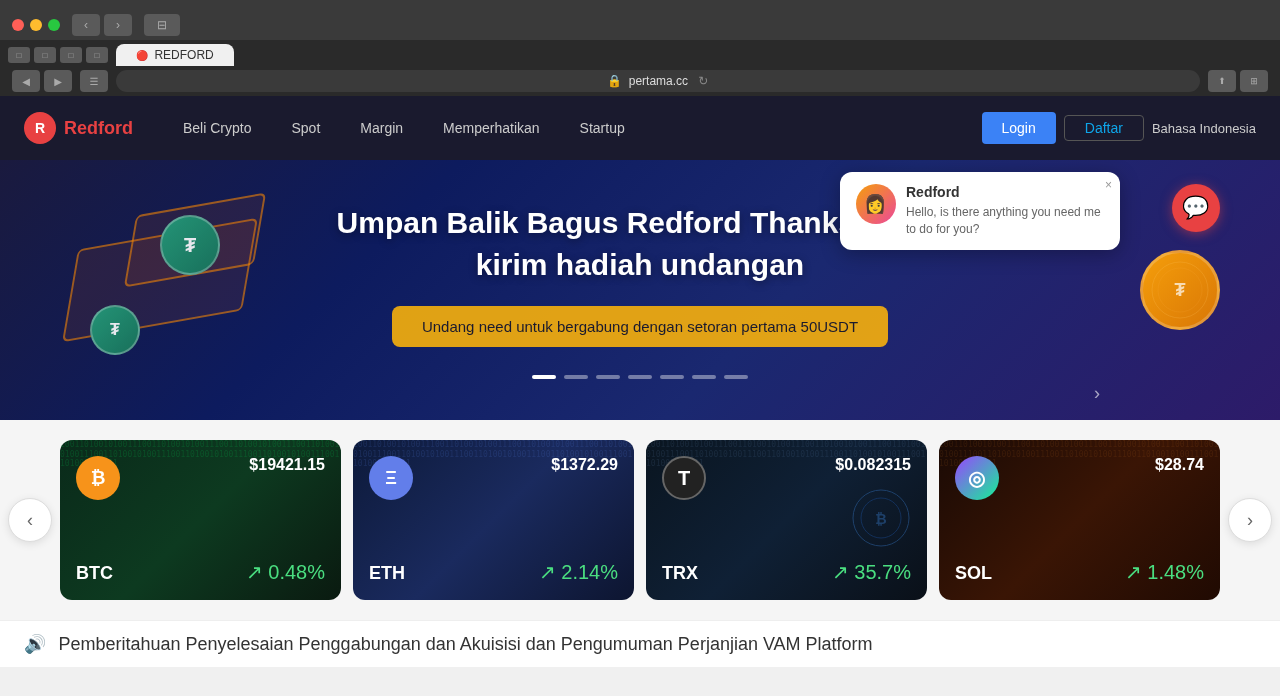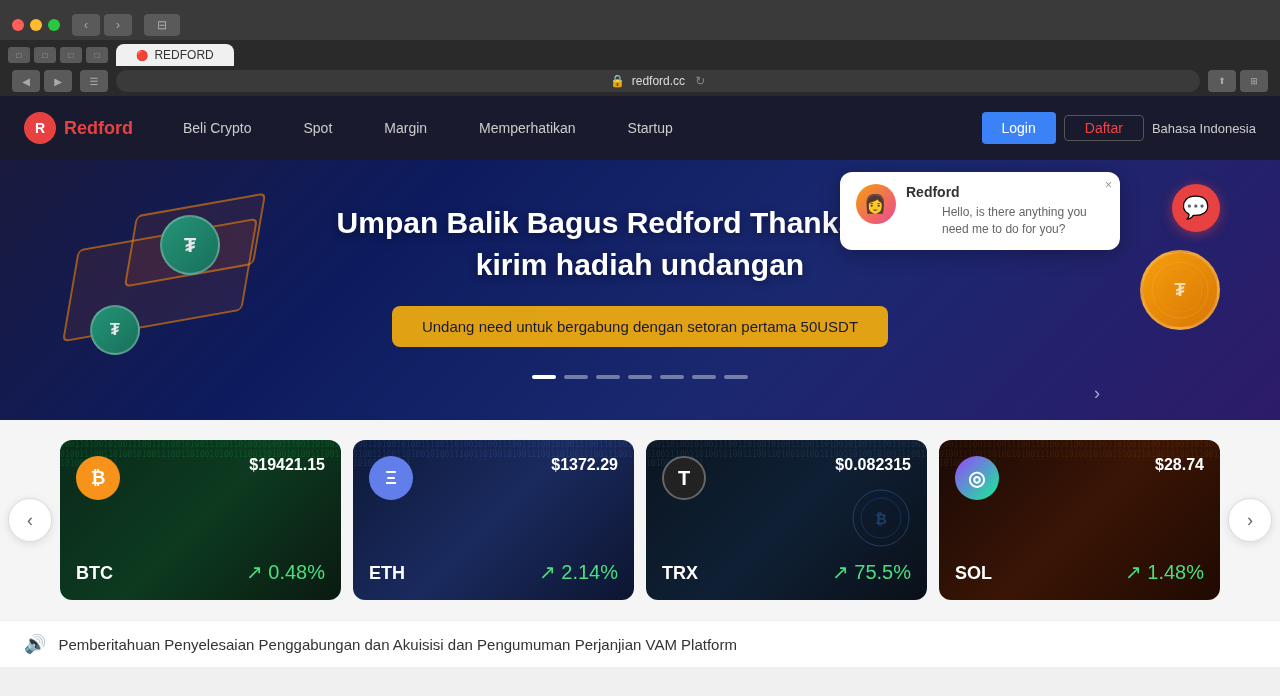--- a/index.html
+++ b/index.html
@@ -52,32 +52,32 @@
     }
     .logo {
       display: flex; align-items: center; gap: 8px; margin-right: 32px;
     }
     .logo-circle {
       width: 32px; height: 32px; background: linear-gradient(135deg, #e84142, #e84142);
       border-radius: 50%; display: flex; align-items: center; justify-content: center;
       color: white; font-weight: bold; font-size: 14px;
     }
     .logo-text { color: #e84142; font-weight: bold; font-size: 18px; }
-    .nav-links { display: flex; align-items: center; gap: 16px; flex: 1; }
+    .nav-links { display: flex; align-items: center; gap: 4px; flex: 1; }
     .nav-link {
       color: #ccc; font-size: 14px; padding: 0 18px; height: 64px;
       display: flex; align-items: center; cursor: pointer; white-space: nowrap;
     }
     .nav-actions { display: flex; align-items: center; gap: 8px; margin-left: auto; }
     .btn-login {
       background: #3b82f6; color: white; border: none; border-radius: 4px;
       padding: 8px 20px; font-size: 14px; cursor: pointer; font-weight: 500;
     }
     .btn-register {
-      background: transparent; color: #ef4444; border: 1px solid #555; border-radius: 4px;
+      background: transparent; color: #0ea5e9; border: 1px solid #555; border-radius: 4px;
       padding: 4px 20px; font-size: 14px; cursor: pointer;
     }
     .lang-selector { color: #ccc; font-size: 13px; cursor: pointer; white-space: nowrap; }
 
     
     .hero {
       background: linear-gradient(135deg, #1a1a3e 0%, #0d1b5e 30%, #1a2870 60%, #2d1b69 100%);
       min-height: 260px; position: relative; overflow: hidden;
       display: flex; flex-direction: column; align-items: center; justify-content: center;
       padding: 40px 20px;
@@ -160,21 +160,21 @@
       color: #999; font-size: 12px; cursor: pointer;
     }
     .chat-avatar {
       width: 40px; height: 40px; border-radius: 50%; overflow: hidden;
       background: linear-gradient(135deg, #f59e0b, #ec4899);
       flex-shrink: 0; display: flex; align-items: center; justify-content: center;
       font-size: 18px;
     }
     .chat-content { flex: 1; }
     .chat-name { font-weight: bold; font-size: 14px; color: #333; margin-bottom: 4px; }
-    .chat-msg { font-size: 12px; color: #666; line-height: 1.4; margin-left: 36px; }
+    .chat-msg { font-size: 12px; color: #666; line-height: 1.4; }
     .chat-fab {
       position: absolute; right: 60px; top: 24px;
       width: 48px; height: 48px; border-radius: 50%;
       background: #e84142; display: flex; align-items: center; justify-content: center;
       color: white; font-size: 22px; cursor: pointer; z-index: 10;
       box-shadow: 0 2px 12px rgba(232,65,66,0.5);
     }
 
     
     .crypto-section {
@@ -223,21 +223,21 @@
     }
     .cc-name { color: white; font-size: 18px; font-weight: bold; }
     .cc-change { color: #4ade80; font-size: 20px; font-weight: 500; }
 
     
     .notification-bar {
       background: white; display: flex; align-items: center;
       padding: 12px 24px; gap: 12px; border-top: 1px solid #eee;
     }
     .notif-icon { color: #666; font-size: 18px; }
-    .notif-text { color: #333; font-size: 15px; }
+    .notif-text { color: #333; font-size: 18px; }
 
     
     .matrix-overlay {
       position: absolute; top: 0; left: 0; right: 0; bottom: 0;
       font-size: 8px; color: rgba(0,255,100,0.15); line-height: 1.2;
       overflow: hidden; pointer-events: none;
       font-family: monospace; word-break: break-all;
     }
   </style>
 </head>
@@ -271,21 +271,21 @@
   <div class="browser-address-bar">
     <div style="display:flex; gap:4px;">
       <div class="nav-btn" style="font-size:10px;">◀</div>
       <div class="nav-btn" style="font-size:10px;">▶</div>
     </div>
     <div style="width:28px; height:22px; background:#5a5a5a; border-radius:4px; display:flex; align-items:center; justify-content:center;">
       <span style="color:#aaa; font-size:10px;">☰</span>
     </div>
     <div class="address-box">
       <span>🔒</span>
-      <span style="color:#ddd;">redford.cc</span>
+      <span style="color:#ddd;">pertama.cc</span>
       <span style="margin-left:4px; color:#888;">↻</span>
     </div>
     <div style="display:flex; gap:4px;">
       <div class="nav-btn" style="font-size:9px;">⬆</div>
       <div class="nav-btn" style="font-size:9px;">⊞</div>
     </div>
   </div>
 </div>
 
 <div class="app">
@@ -399,21 +399,21 @@
         </div>
         <div style="position:absolute; right:16px; top:50%; transform:translateY(-50%); opacity:0.3;">
           <svg width="60" height="60" viewBox="0 0 60 60">
             <circle cx="30" cy="30" r="28" fill="none" stroke="#4499ff" stroke-width="1"></circle>
             <circle cx="30" cy="30" r="20" fill="none" stroke="#2266cc" stroke-width="1"></circle>
             <text x="30" y="36" text-anchor="middle" fill="#4499ff" font-size="14" font-weight="bold">₿</text>
           </svg>
         </div>
         <div class="cc-bottom">
           <div class="cc-name">TRX</div>
-          <div class="cc-change">↗ 75.5%</div>
+          <div class="cc-change">↗ 35.7%</div>
         </div>
       </div>
 
       <div class="crypto-card cc-sol">
         <div class="matrix-overlay" style="color:rgba(255,150,50,0.1);">10011010010100111001101001010011100110100101001110011010010100111001101001010011100110100101001110011010010100111001101001010011</div>
         <div class="cc-top">
           <div class="cc-icon" style="background:linear-gradient(135deg,#9945ff,#14f195); font-size:20px;">◎</div>
           <div class="cc-price">$28.74</div>
         </div>
         <div class="cc-bottom">

